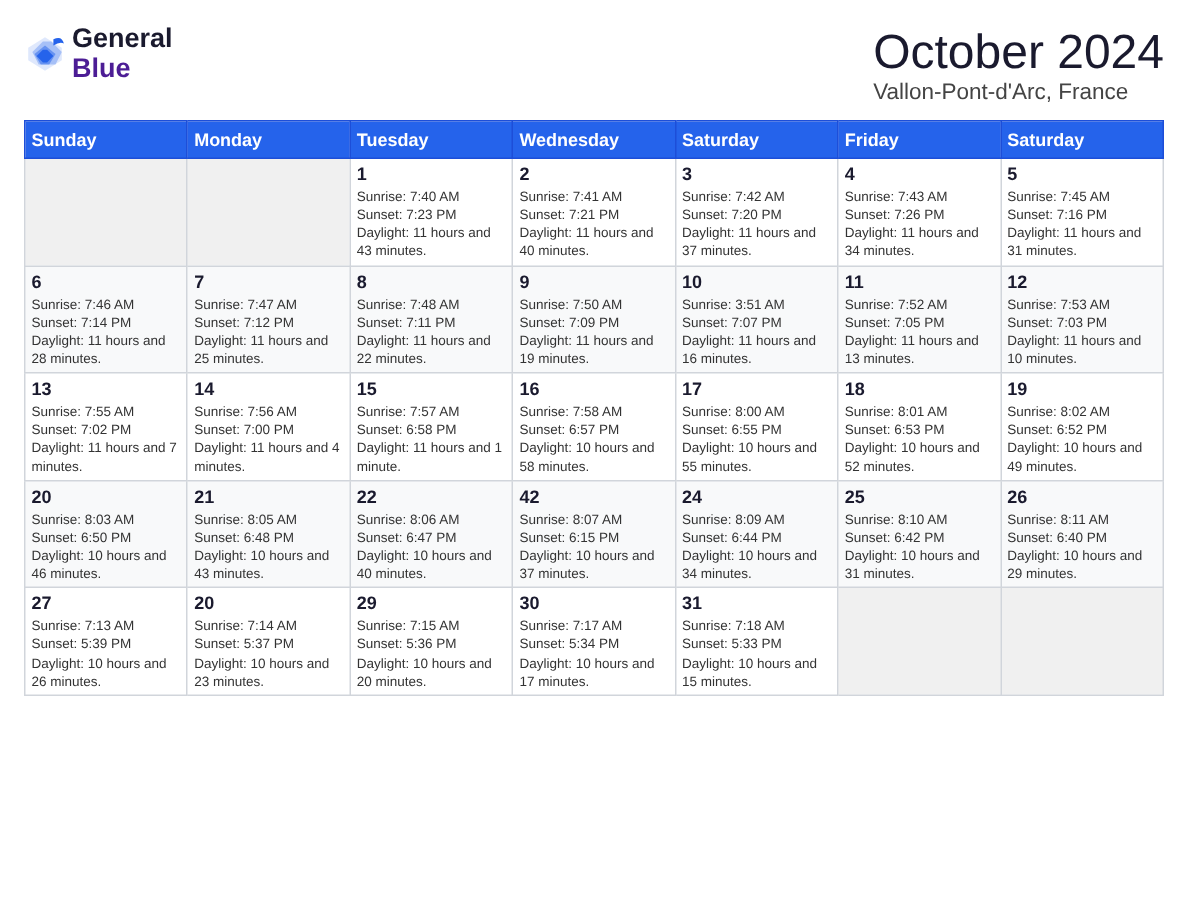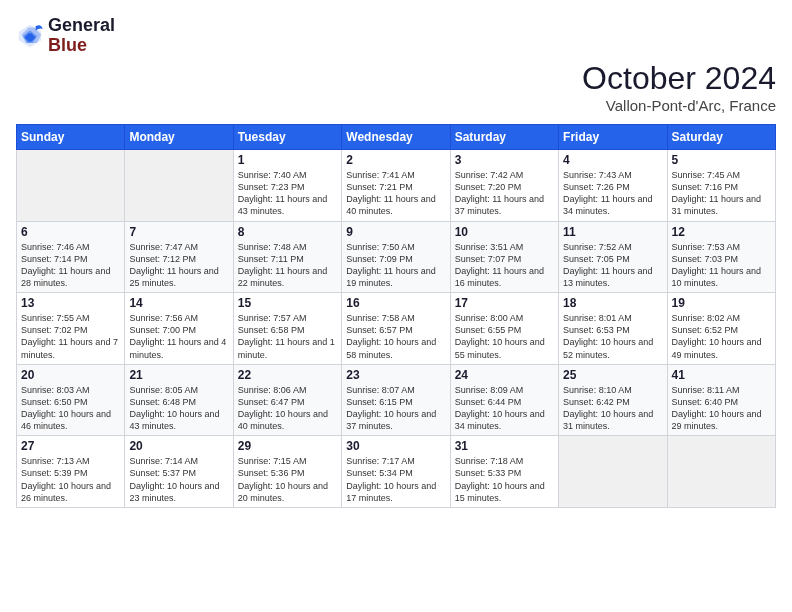--- a/index.html
+++ b/index.html
@@ -31,22 +31,20 @@
       font-size: 18px;
       font-weight: bold;
       color: #1a1a2e;
       line-height: 1.1;
     }
     .logo-icon {
       width: 28px;
       height: 28px;
     }
     .title-block {
-      text-align: right;
-      margin-top: 44px;
     }
     .month-title {
       font-size: 32px;
       font-weight: 300;
       color: #1a1a2e;
     }
     .subtitle {
       font-size: 15px;
       color: #444;
     }
@@ -100,21 +98,21 @@
     <div class="logo">
       <svg class="logo-icon" viewBox="0 0 40 40">
         <polygon points="20,4 36,14 36,26 20,36 4,26 4,14" fill="#2563eb" opacity="0.15"></polygon>
         <polygon points="26,8 36,18 30,30 14,30 8,18 18,8" fill="#2563eb" opacity="0.3"></polygon>
         <polygon points="20,12 30,20 24,30 16,30 10,20 20,12" fill="#2563eb" opacity="0.5"></polygon>
         <polygon points="22,16 28,22 22,28 18,28 12,22 18,16" fill="#2563eb"></polygon>
         <path d="M28 6 Q36 2 38 10 Q34 8 28 12 Z" fill="#2563eb"></path>
       </svg>
       <div class="logo-text">
         <div>General</div>
-        <div style="color:#7f1d1d">Blue</div>
+        <div style="color:#4c1d95">Blue</div>
       </div>
     </div>
     <div class="title-block">
       <div class="month-title">October 2024</div>
       <div class="subtitle">Vallon-Pont-d'Arc, France</div>
     </div>
   </div>
 
   <table class="calendar">
     <thead>
@@ -264,39 +262,39 @@
 Sunset: 6:48 PM
 Daylight: 10 hours and 43 minutes.</div>
           </td>
           <td>
             <span class="day-number">22</span>
             <div class="day-info">Sunrise: 8:06 AM
 Sunset: 6:47 PM
 Daylight: 10 hours and 40 minutes.</div>
           </td>
           <td>
-            <span class="day-number">23</span>
+            <span class="day-number">42</span>
             <div class="day-info">Sunrise: 8:07 AM
 Sunset: 6:15 PM
 Daylight: 10 hours and 37 minutes.</div>
           </td>
           <td>
             <span class="day-number">24</span>
             <div class="day-info">Sunrise: 8:09 AM
 Sunset: 6:44 PM
 Daylight: 10 hours and 34 minutes.</div>
           </td>
           <td>
             <span class="day-number">25</span>
             <div class="day-info">Sunrise: 8:10 AM
 Sunset: 6:42 PM
 Daylight: 10 hours and 31 minutes.</div>
           </td>
           <td>
-            <span class="day-number">41</span>
+            <span class="day-number">26</span>
             <div class="day-info">Sunrise: 8:11 AM
 Sunset: 6:40 PM
 Daylight: 10 hours and 29 minutes.</div>
           </td>
         </tr>
         <tr>
           <td>
             <span class="day-number">27</span>
             <div class="day-info">Sunrise: 7:13 AM
 Sunset: 5:39 PM

